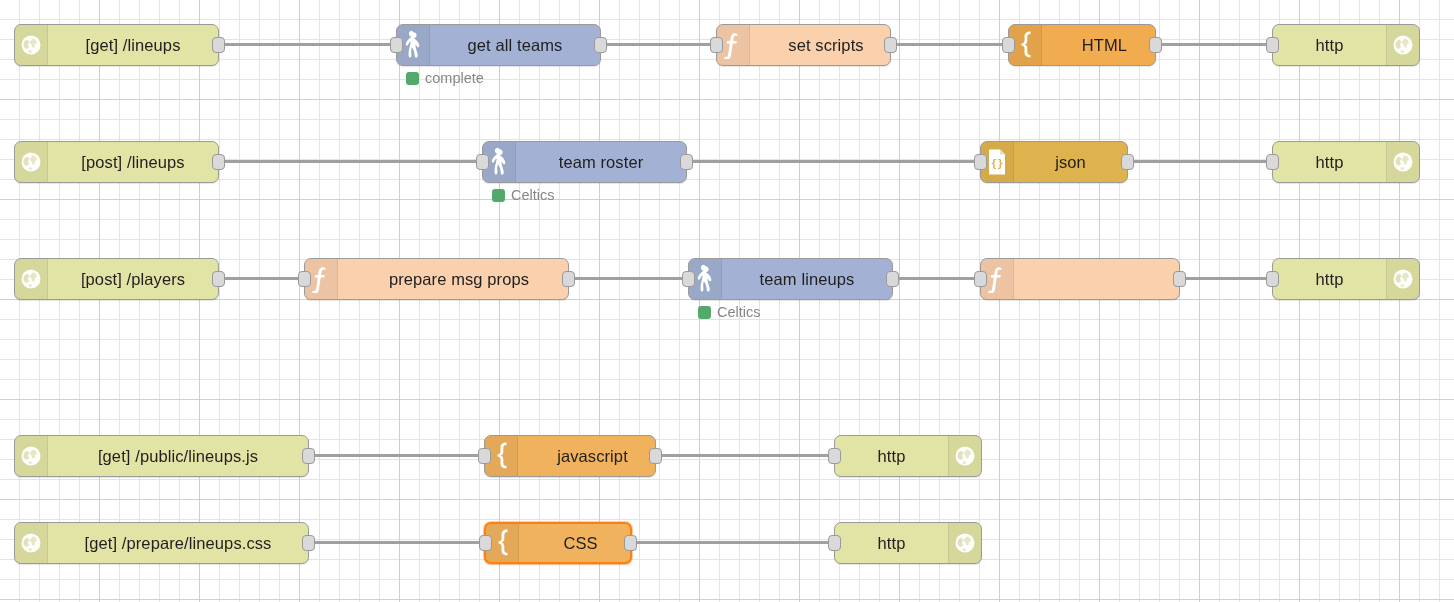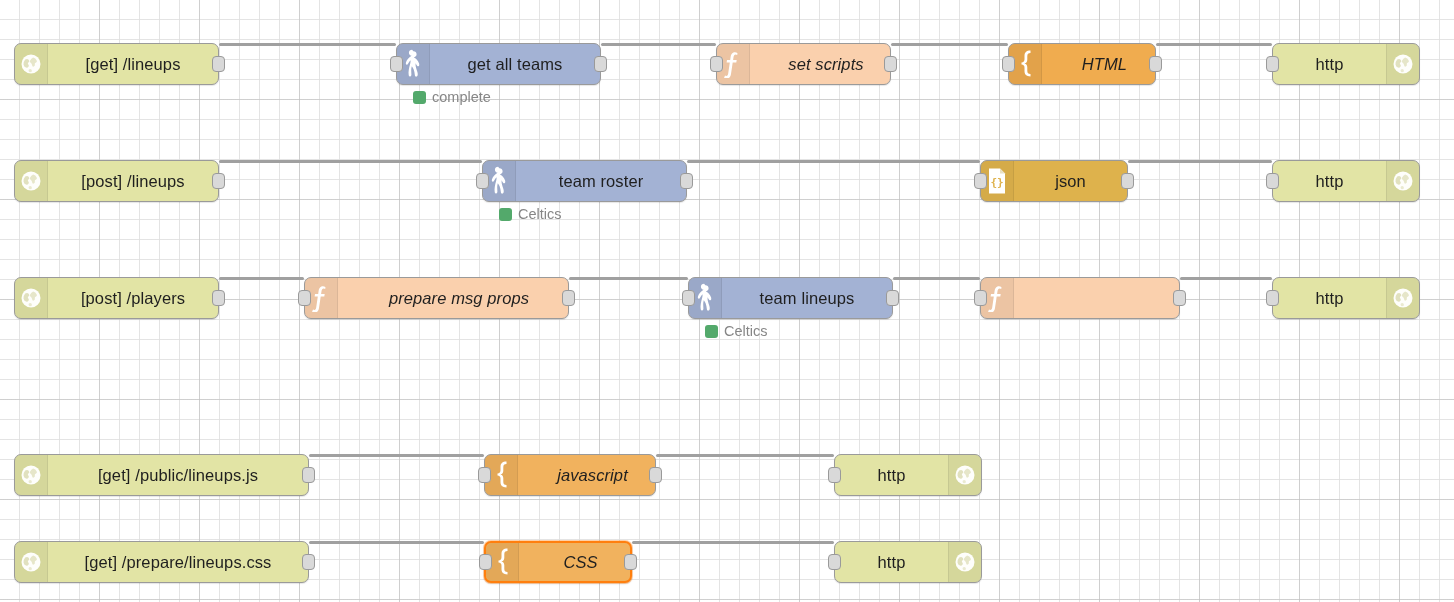--- a/index.html
+++ b/index.html
@@ -26,28 +26,27 @@
   
   .node{
     position:absolute;z-index:3;
     display:flex;align-items:stretch;
     height:42px;
     border:1px solid #9a9a9a;
     border-radius:7px;
     box-sizing:border-box;
     box-shadow:0 1px 1px rgba(0,0,0,0.10);
     overflow:visible;
-    margin-top:19px;
   }
   .node .body{
     flex:1;display:flex;align-items:center;justify-content:center;
     padding:0 12px;white-space:nowrap;
     font-size:16.5px;color:#1f1f1f;letter-spacing:0.1px;
   }
-  .node.italic .body{font-style:italic;padding-left:24px;}
+  .node.italic .body{padding-left:24px;}
   .iconbox{
     width:32px;flex:0 0 32px;
     display:flex;align-items:center;justify-content:center;
     background:rgba(0,0,0,0.055);
     border-top-left-radius:6px;border-bottom-left-radius:6px;
     overflow:hidden;
   }
   .iconbox.right{
     border-radius:0;
     border-top-right-radius:6px;border-bottom-right-radius:6px;
@@ -69,21 +68,21 @@
   
   .port{
     position:absolute;width:13px;height:16px;
     background:#d9d9d9;border:1px solid #9a9a9a;
     border-radius:4px;z-index:4;box-sizing:border-box;
   }
   .port.in {left:-7px;top:50%;transform:translateY(-50%);}
   .port.out{right:-7px;top:50%;transform:translateY(-50%);}
   
   .status{
-    position:absolute;left:16px;top:45px;
+    position:absolute;left:9px;top:45px;
     display:flex;align-items:center;gap:6px;z-index:4;white-space:nowrap;
   }
   .status .dot{
     width:13px;height:13px;border-radius:3px;background:#53a96b;display:block;
   }
   .status .txt{font-size:14.5px;color:#868686;}
   svg{display:block;}
 </style>
 </head>
 <body>

